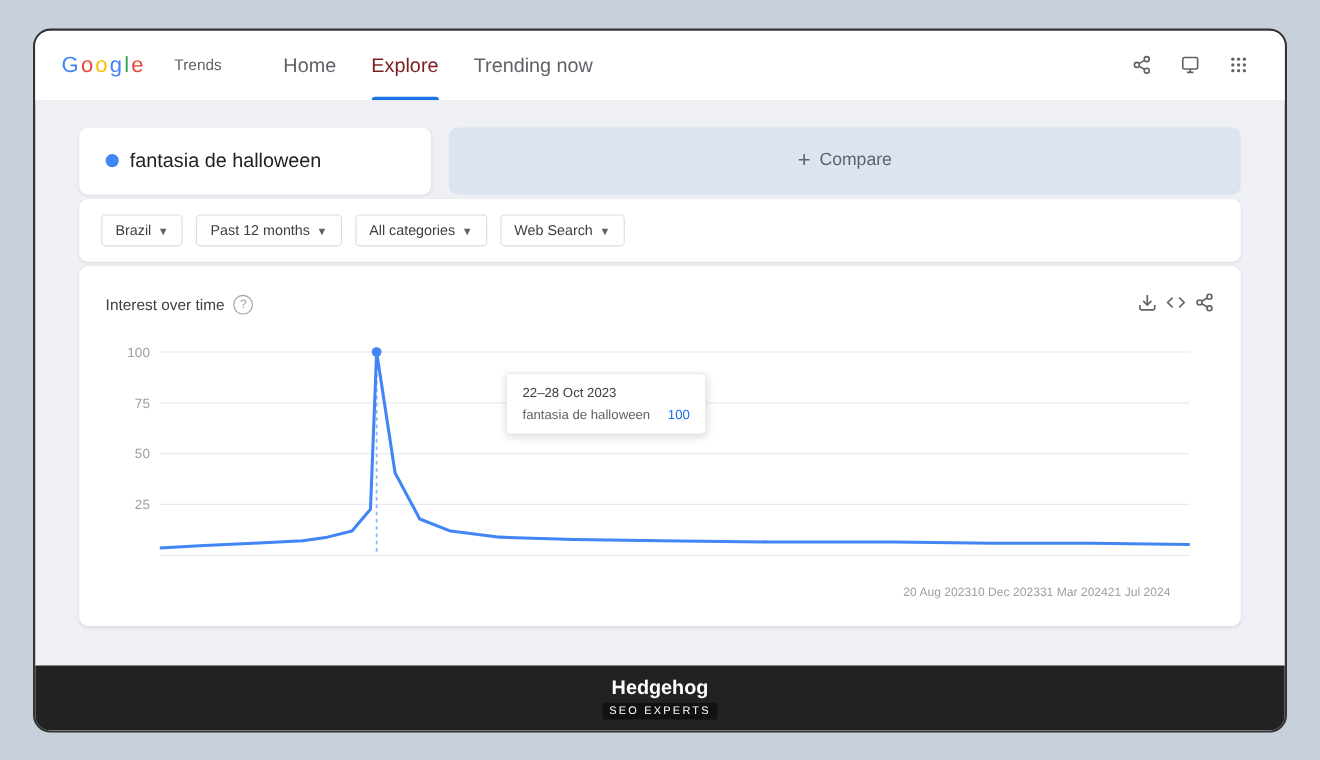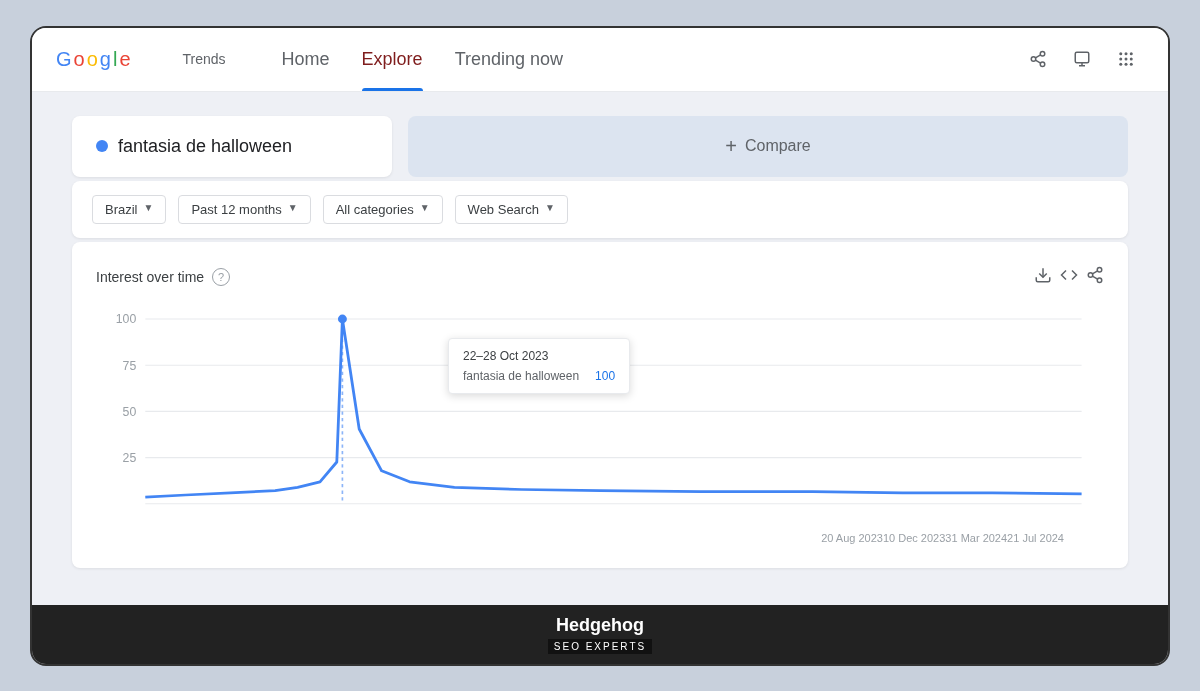--- a/index.html
+++ b/index.html
@@ -43,21 +43,20 @@
     .google-logo .g { color: #4285F4; }
     .google-logo .o1 { color: #EA4335; }
     .google-logo .o2 { color: #FBBC05; }
     .google-logo .g2 { color: #4285F4; }
     .google-logo .l { color: #34A853; }
     .google-logo .e { color: #EA4335; }
     .trends-label {
       font-size: 14px;
       color: #5f6368;
       font-weight: 400;
-      margin-left: 24px;
     }
     .nav-links {
       display: flex;
       align-items: center;
       gap: 0;
       margin-left: 16px;
     }
     .nav-link {
       font-size: 18px;
       color: #5f6368;
@@ -180,21 +179,21 @@
       display: flex;
       gap: 12px;
       align-items: center;
       background: #fff;
       border-radius: 8px;
       padding: 14px 20px;
       box-shadow: 0 1px 3px rgba(0,0,0,0.08);
     }
     .filter-btn {
       display: flex;
-      align-items: flex-start;
+      align-items: flex-end;
       gap: 6px;
       border: 1px solid #dadce0;
       border-radius: 4px;
       background: #fff;
       padding: 6px 12px;
       font-size: 13px;
       color: #3c4043;
       cursor: pointer;
     }
     .filter-btn .chevron {
@@ -256,21 +255,21 @@
       height: 220px;
     }
     .chart-svg {
       width: 100%;
       height: 100%;
     }
 
     
     .tooltip-box {
       position: absolute;
-      left: 352px;
+      left: 364px;
       top: 30px;
       background: #fff;
       border: 1px solid #e8eaed;
       border-radius: 4px;
       padding: 10px 14px;
       box-shadow: 0 2px 8px rgba(0,0,0,0.15);
       min-width: 180px;
       z-index: 10;
     }
     .tooltip-date {

